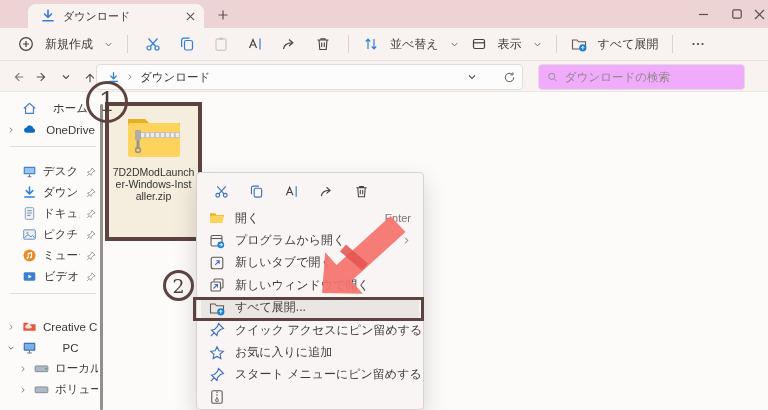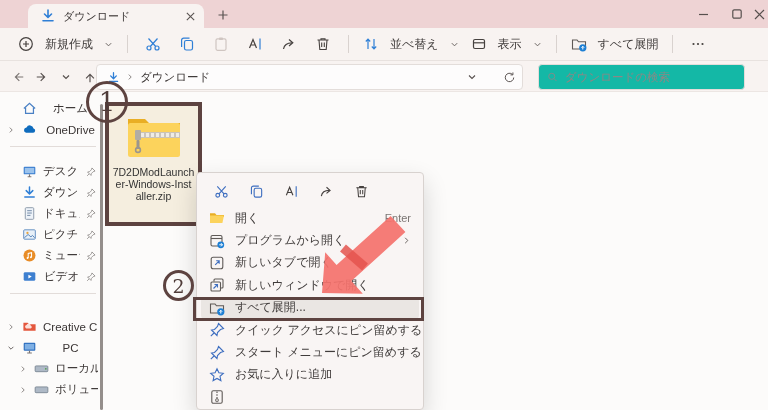--- a/index.html
+++ b/index.html
@@ -26,41 +26,41 @@
   .tb-label { font-size:12px; color:#3f3b3a; white-space:nowrap; }
 
   
   .addressrow { position:absolute; left:0; top:61px; width:768px; height:31px; background:#f8f3f1;
                 border-bottom:1px solid #ece6e3; }
   .navbtns { position:absolute; left:6px; top:3px; height:26px; display:flex; align-items:center; }
   .navbtn { width:24px; height:24px; display:flex; align-items:center; justify-content:center; border-radius:4px; }
   .addressbox { position:absolute; left:96px; top:3px; width:427px; height:26px; background:#fdfcfc;
                 border:1px solid #e3ddda; border-radius:4px; display:flex; align-items:center; padding:0 6px 0 10px; gap:6px; }
   .crumb-text { font-size:11.5px; color:#3a3534; flex:1; }
-  .searchbox { position:absolute; left:538px; top:3px; width:207px; height:26px; background:#14b8a6;
+  .searchbox { position:absolute; left:538px; top:3px; width:207px; height:26px; background:#f0abfc;
                border:1px solid #e3ddda; border-radius:4px; display:flex; align-items:center; padding:0 8px; gap:7px; }
   .searchbox input { border:none; outline:none; background:transparent; font-size:11.5px; width:100%;
                      font-family:"Liberation Sans","DejaVu Sans",sans-serif; color:#3a3534; }
   .searchbox input::placeholder { color:#8d8785; }
 
   
   .sidebar { position:absolute; left:0; top:92px; width:102px; height:318px; padding-top:6px; overflow:hidden; }
   .sb-row { height:21px; display:flex; align-items:center; gap:6px; padding:0 4px 0 6px; font-size:11.5px; color:#3a3534;text-align:center; }
   .sb-chev { width:10px; display:flex; justify-content:center; flex:none; }
   .sb-noch { width:10px; flex:none; }
   .sb-ico { width:15px; height:15px; flex:none; }
   .sb-label { white-space:nowrap; overflow:hidden; flex:1; }
   .sb-pin { flex:none; margin-right:2px; }
   .sb-divider { height:1px; background:#e2dcd9; margin:6px 6px 6px 10px; }
   .sb-gap { height:8px; }
   .sb-indent { padding-left:18px; }
   .sb-scroll { position:absolute; left:100px; top:104px; width:3px; height:306px; background:#948e8b; border-radius:2px; }
 
   
-  .file-tile { position:absolute; left:105px; top:102px; width:97px; height:124px;
+  .file-tile { position:absolute; left:105px; top:102px; width:97px; height:139px;
                border:4px solid #5d4340; background:#f5eedf; display:flex; flex-direction:column;
                align-items:center; padding-top:7px; }
   .file-name { font-size:10.5px; line-height:12px; text-align:center; color:#333; margin-top:5px; }
 
   
   .menu { position:absolute; left:196px; top:172px; width:228px; height:238px; background:#f9f5f4;
           border:1px solid #d8d2cf; border-radius:4px; box-shadow:0 10px 24px rgba(0,0,0,.16);
           padding:5px 4px 0 4px; }
   .menu-iconrow { display:flex; align-items:center; gap:11px; padding:2px 0 5px 8px; }
   .mi-btn { width:24px; height:22px; display:flex; align-items:center; justify-content:center; border-radius:4px; }
@@ -532,30 +532,30 @@
 
     <div class="menu-item">
       <svg class="mi-ico" viewBox="0 0 16 16">
         <path d="M9.5 1.5 L14.5 6.5 L11.5 7.5 L8.5 10.5 L8 13.5 L2.5 8 L5.5 7.5 L8.5 4.5 Z M5 11 L1.8 14.2" stroke="#3f6fc0" stroke-width="1.1" fill="none"></path>
       </svg>
       <span>クイック アクセスにピン留めする</span>
     </div>
 
     <div class="menu-item">
       <svg class="mi-ico" viewBox="0 0 16 16">
+        <path d="M8 1.8 L9.9 5.8 L14.3 6.3 L11 9.3 L11.9 13.6 L8 11.4 L4.1 13.6 L5 9.3 L1.7 6.3 L6.1 5.8 Z" fill="none" stroke="#3f6fc0" stroke-width="1.1"></path>
+      </svg>
+      <span>お気に入りに追加</span>
+    </div>
+
+    <div class="menu-item">
+      <svg class="mi-ico" viewBox="0 0 16 16">
         <path d="M9.5 1.5 L14.5 6.5 L11.5 7.5 L8.5 10.5 L8 13.5 L2.5 8 L5.5 7.5 L8.5 4.5 Z M5 11 L1.8 14.2" stroke="#3f6fc0" stroke-width="1.1" fill="none"></path>
       </svg>
       <span>スタート メニューにピン留めする</span>
-    </div>
-
-    <div class="menu-item">
-      <svg class="mi-ico" viewBox="0 0 16 16">
-        <path d="M8 1.8 L9.9 5.8 L14.3 6.3 L11 9.3 L11.9 13.6 L8 11.4 L4.1 13.6 L5 9.3 L1.7 6.3 L6.1 5.8 Z" fill="none" stroke="#3f6fc0" stroke-width="1.1"></path>
-      </svg>
-      <span>お気に入りに追加</span>
     </div>
 
     <div class="menu-item">
       <svg class="mi-ico" viewBox="0 0 16 16">
         <rect x="2.8" y="1.8" width="10.4" height="12.4" rx="1.5" fill="none" stroke="#5f5a57" stroke-width="1.1"></rect>
         <path d="M8 2.5 V4 M8 5.2 V6.7 M8 7.9 V9.4" stroke="#5f5a57" stroke-width="1.2"></path>
         <rect x="6.8" y="9.8" width="2.4" height="2.8" rx="0.6" fill="none" stroke="#5f5a57" stroke-width="1"></rect>
       </svg>
     </div>
   </div>

